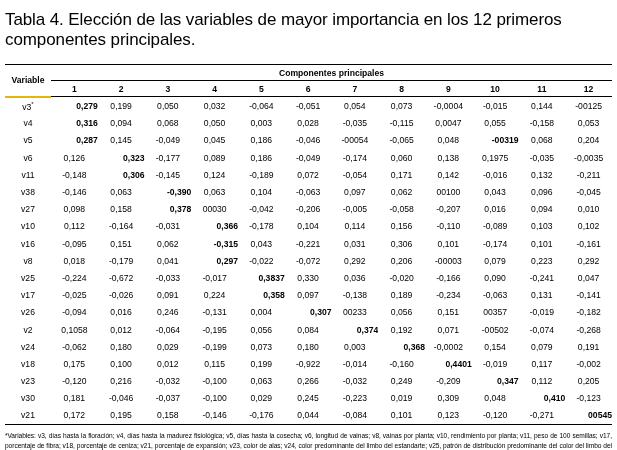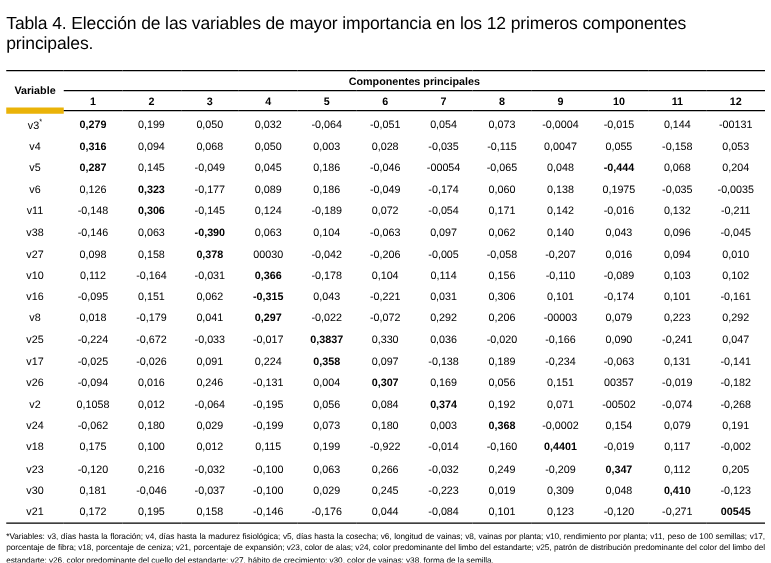--- a/index.html
+++ b/index.html
@@ -10,21 +10,21 @@
     height: 450px;
     font-family: "Liberation Sans", sans-serif;
     color: #000000;
     -webkit-font-smoothing: antialiased;
   }
   .page {
     width: 607px;
     padding: 6px 5px 0 5px;
   }
   .title {
-    font-size: 14px;
+    font-size: 17px;
     letter-spacing: -0.1px;
     margin: 4px 0 14px 0;
   }
   table.datatable {
     border-collapse: collapse;
     table-layout: fixed;
     width: 607px;
     border-top: 1.5px solid #000;
     border-bottom: 1.5px solid #000;
   }
@@ -45,23 +45,23 @@
     font-weight: bold;
     font-size: 9px;
     border-bottom: 1px solid #000;
     height: 15px;
   }
   tr.nums th {
     font-weight: bold;
     height: 15px;
     border-bottom: 1px solid #000;
   }
-  th.var-head { border-bottom: 5px solid #eab308; }
+  th.var-head { border-bottom: 2px solid #eab308; }
   tbody td { height: 17.2px; }
-  tbody td.b { font-weight: bold; }
+  tbody td.b { font-weight: bold; text-align: right; }
   tbody td.var sup { font-size: 6px; }
   .footnote {
     margin-top: 6px;
     font-size: 6.6px;
     line-height: 1.5;
     text-align: justify;
     letter-spacing: -0.05px;
     width: 607px;
   }
 </style>
@@ -103,21 +103,21 @@
           <td>0,199</td>
           <td>0,050</td>
           <td>0,032</td>
           <td>-0,064</td>
           <td>-0,051</td>
           <td>0,054</td>
           <td>0,073</td>
           <td>-0,0004</td>
           <td>-0,015</td>
           <td>0,144</td>
-          <td>-00131</td>
+          <td>-00125</td>
         </tr>
         <tr>
           <td class="var">v4</td>
           <td class="b">0,316</td>
           <td>0,094</td>
           <td>0,068</td>
           <td>0,050</td>
           <td>0,003</td>
           <td>0,028</td>
           <td>-0,035</td>
@@ -131,21 +131,21 @@
           <td class="var">v5</td>
           <td class="b">0,287</td>
           <td>0,145</td>
           <td>-0,049</td>
           <td>0,045</td>
           <td>0,186</td>
           <td>-0,046</td>
           <td>-00054</td>
           <td>-0,065</td>
           <td>0,048</td>
-          <td class="b">-0,444</td>
+          <td class="b">-00319</td>
           <td>0,068</td>
           <td>0,204</td>
         </tr>
         <tr>
           <td class="var">v6</td>
           <td>0,126</td>
           <td class="b">0,323</td>
           <td>-0,177</td>
           <td>0,089</td>
           <td>0,186</td>
@@ -175,21 +175,21 @@
         <tr>
           <td class="var">v38</td>
           <td>-0,146</td>
           <td>0,063</td>
           <td class="b">-0,390</td>
           <td>0,063</td>
           <td>0,104</td>
           <td>-0,063</td>
           <td>0,097</td>
           <td>0,062</td>
-          <td>0,140</td>
+          <td>00100</td>
           <td>0,043</td>
           <td>0,096</td>
           <td>-0,045</td>
         </tr>
         <tr>
           <td class="var">v27</td>
           <td>0,098</td>
           <td>0,158</td>
           <td class="b">0,378</td>
           <td>00030</td>
@@ -278,21 +278,21 @@
           <td>-0,141</td>
         </tr>
         <tr>
           <td class="var">v26</td>
           <td>-0,094</td>
           <td>0,016</td>
           <td>0,246</td>
           <td>-0,131</td>
           <td>0,004</td>
           <td class="b">0,307</td>
-          <td>0,169</td>
+          <td>00233</td>
           <td>0,056</td>
           <td>0,151</td>
           <td>00357</td>
           <td>-0,019</td>
           <td>-0,182</td>
         </tr>
         <tr>
           <td class="var">v2</td>
           <td>0,1058</td>
           <td>0,012</td>

